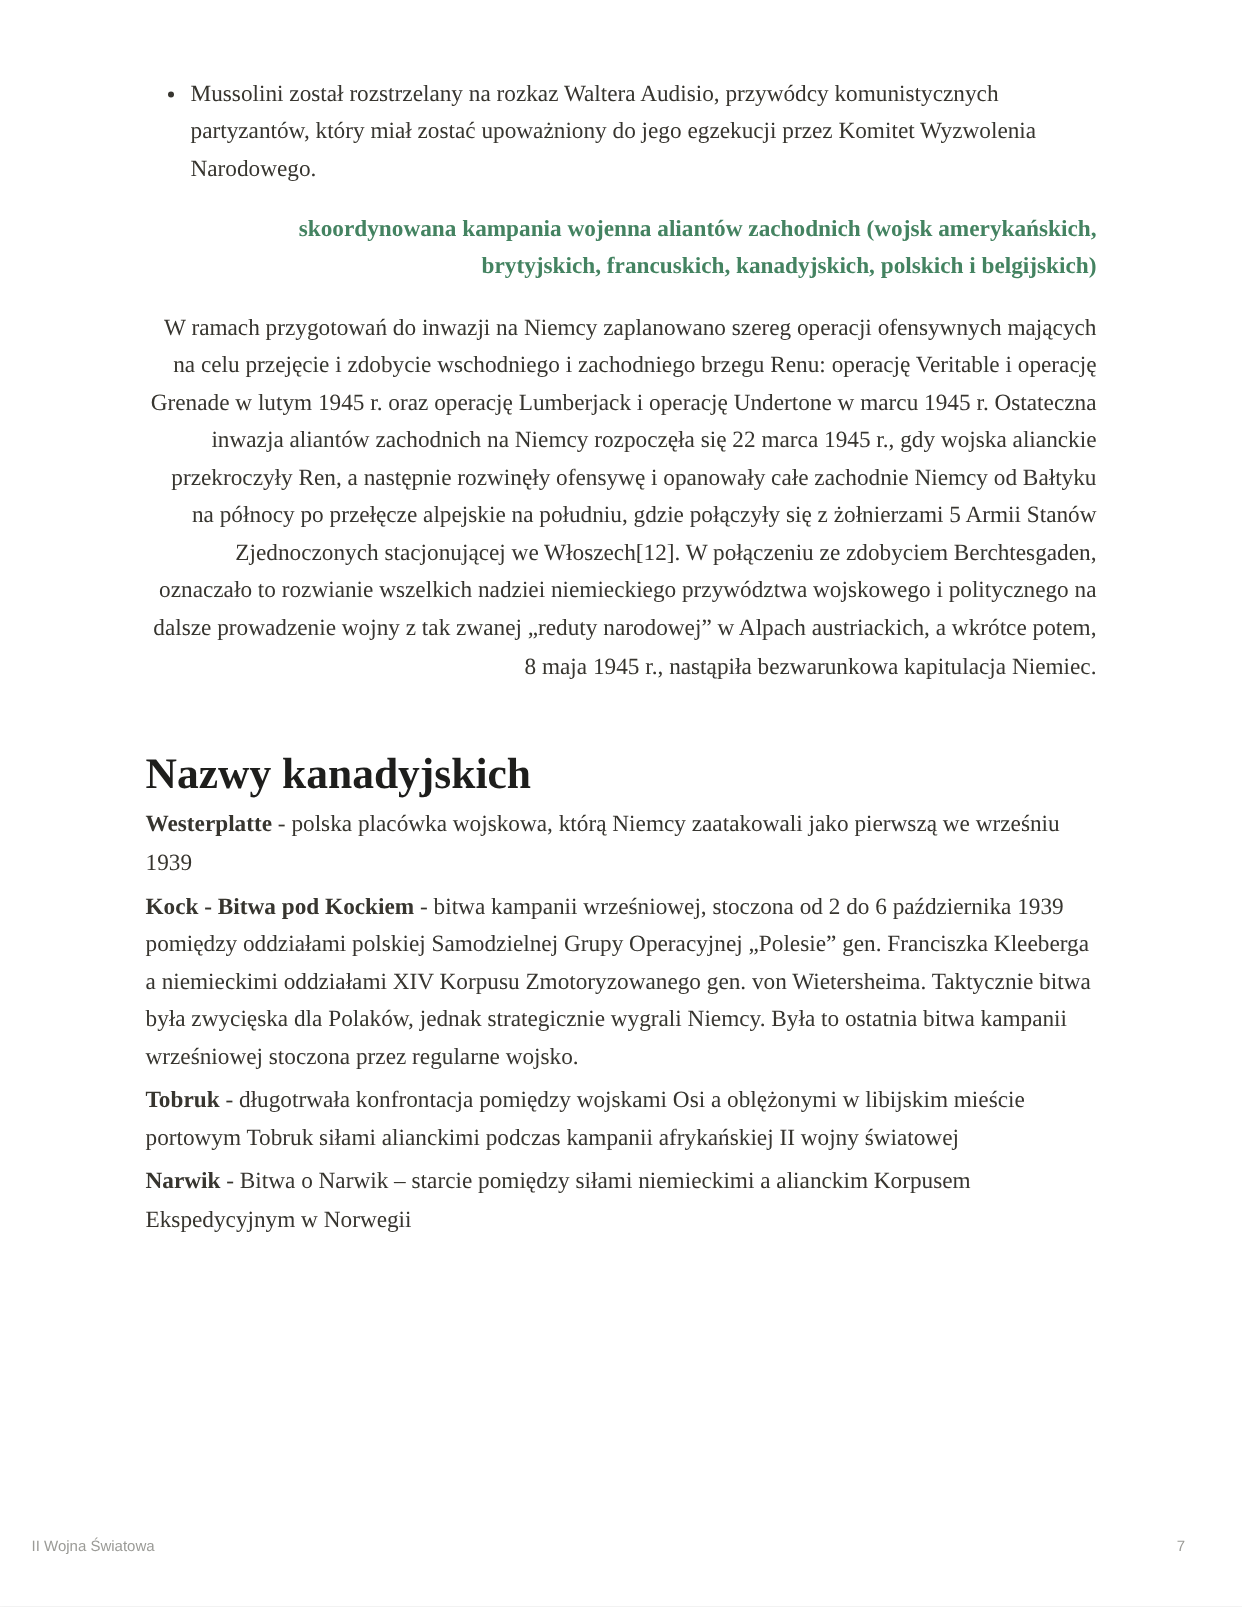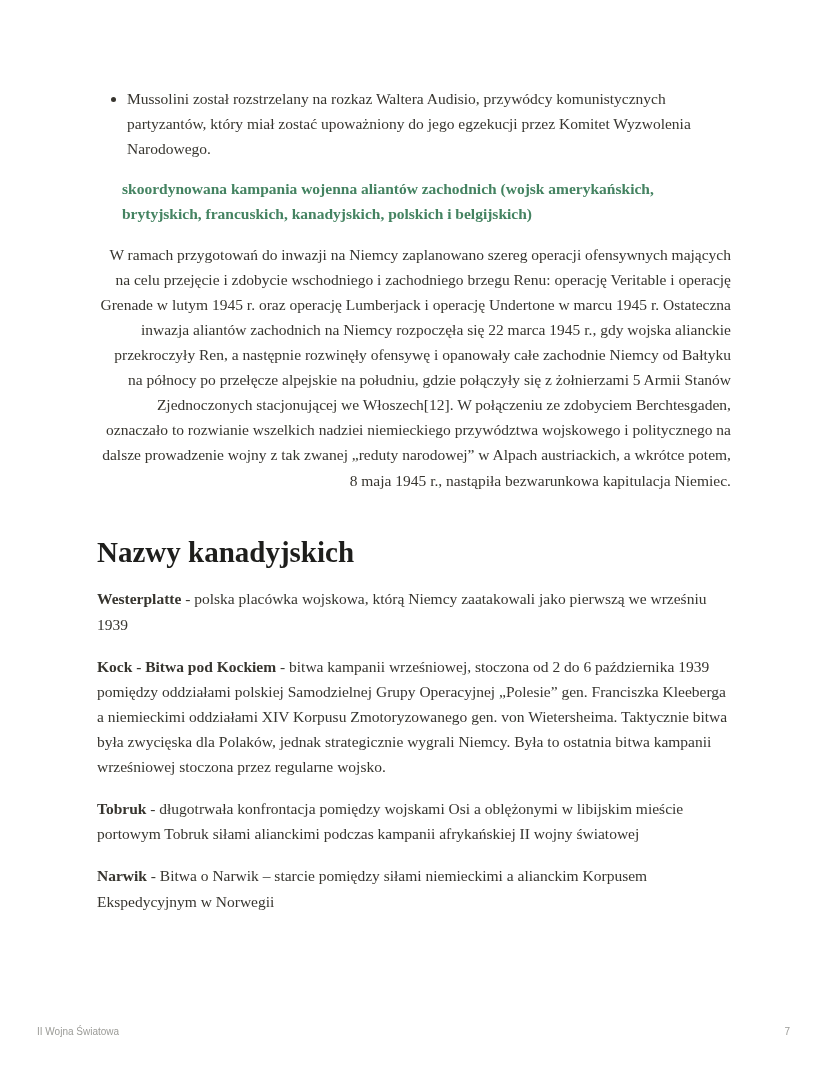--- a/index.html
+++ b/index.html
@@ -13,64 +13,65 @@
     height: 1071px;
     margin: 0 auto;
     background: #ffffff;
     box-shadow: 0 0 4px rgba(0,0,0,0.12);
     font-family: "Liberation Serif", serif;
     color: #37352f;
     overflow: hidden;
     box-sizing: border-box;
   }
   .content {
-    padding: 86px 97px 0 97px;
+    padding: 50px 97px 0 97px;
     font-size: 15.5px;
     line-height: 1.62;
   }
   ul.bullet-list {
     margin: 0;
     padding-left: 30px;
   }
   ul.bullet-list li {
     margin: 0;
   }
   .question {
     font-weight: 700;
     margin: 20px 0 0 0;
   }
   .answer {
     font-weight: 700;
     color: #448361;
     margin: 15px 0 4px 0;
     padding-left: 25px;
+    text-align: right;
   }
   .para {
     margin: 15px 0 0 0;
     text-align: right;
   }
   h1.section-title {
     font-size: 29px;
     line-height: 1.2;
     font-weight: 700;
     margin: 42px 0 0 0;
     color: #1e1e1c;
   }
   .entry {
-    margin: 17px 0 0 0;
+    margin: 4px 0 0 0;
   }
   .entry strong {
     font-weight: 700;
   }
   .footer {
     position: absolute;
     left: 0;
     right: 0;
     bottom: 34px;
-    padding: 0 38px 0 37px;
+    padding: 0 38px 0 21px;
     display: flex;
     justify-content: space-between;
     align-items: center;
     font-family: "Liberation Sans", sans-serif;
     font-size: 10px;
     color: #9b9b97;
   }
 </style>
 </head>
 <body>

